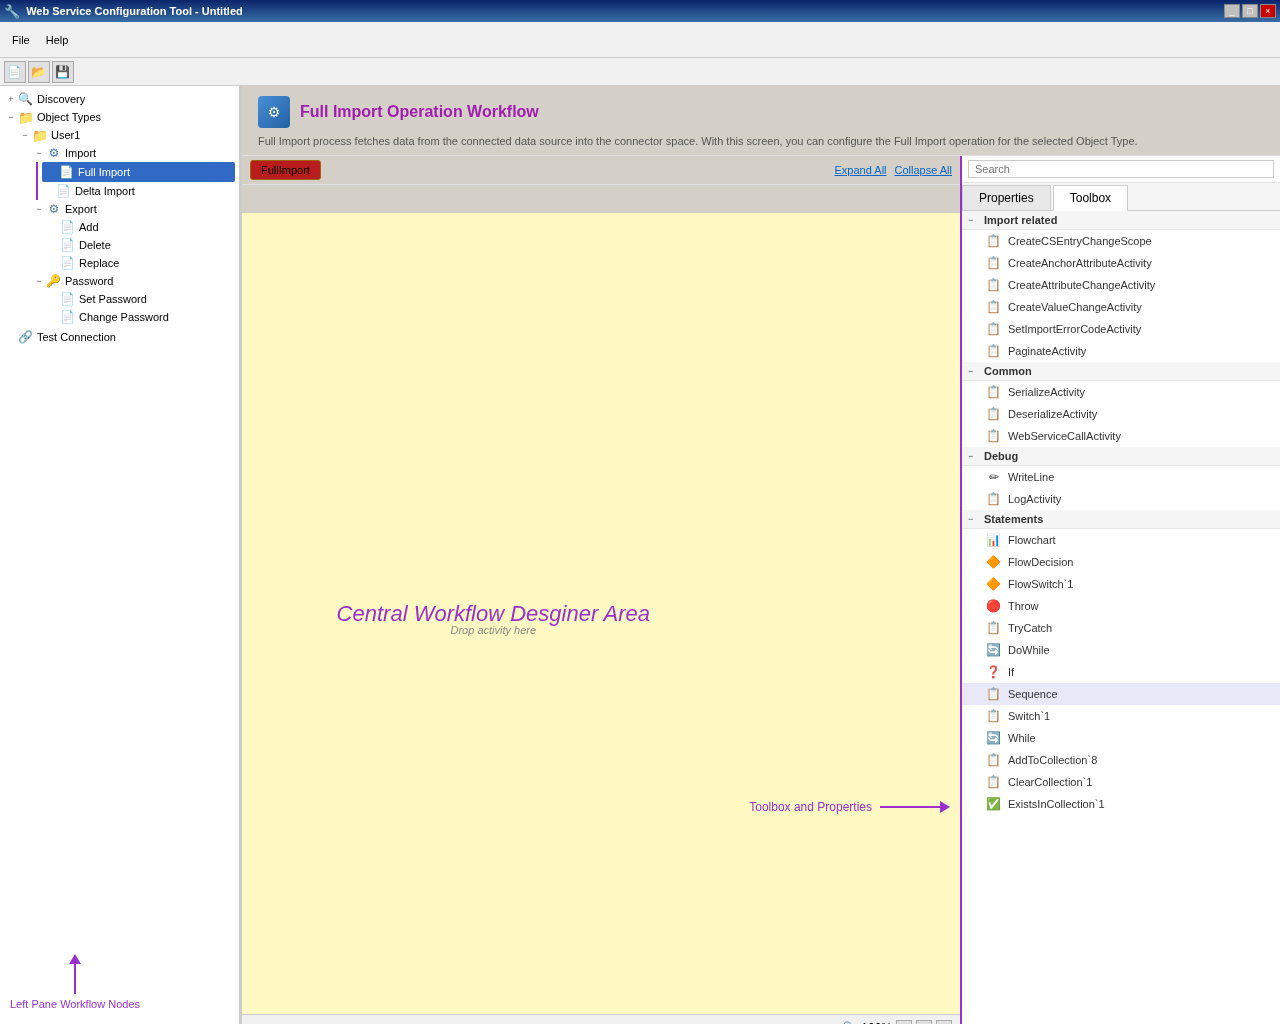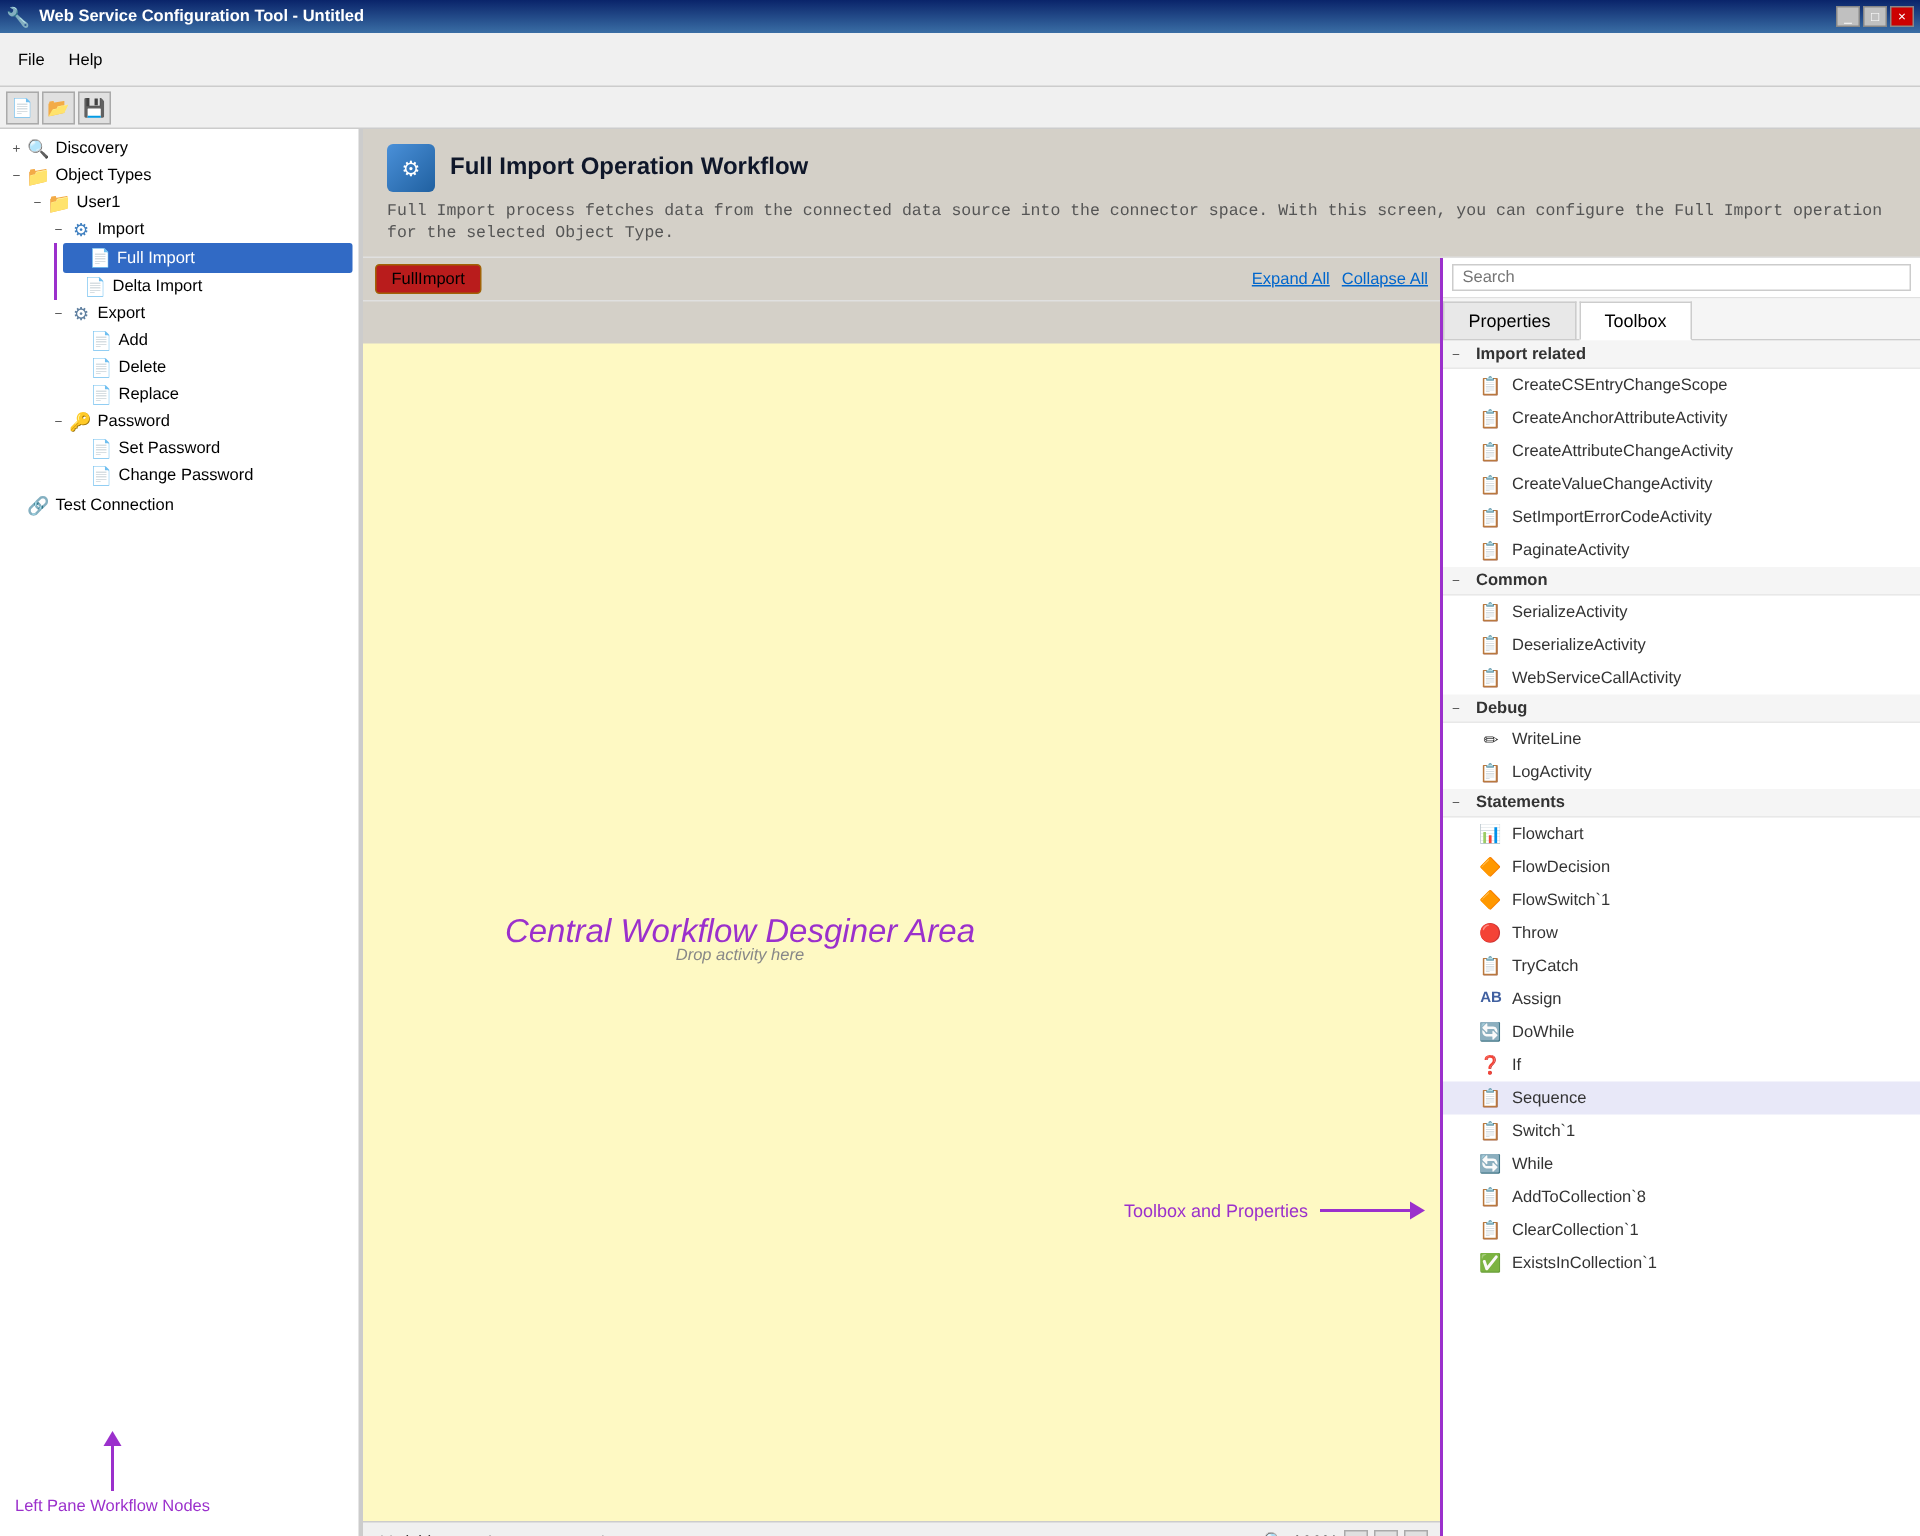--- a/index.html
+++ b/index.html
@@ -98,22 +98,22 @@
       gap: 10px;
       margin-bottom: 6px;
     }
     #page-header .page-icon {
       width: 32px; height: 32px;
       background: linear-gradient(135deg, #4a90d9, #2060a0);
       border-radius: 4px;
       display: flex; align-items: center; justify-content: center;
       color: white; font-size: 14px;
     }
-    #page-header h1 { font-size: 16px; font-weight: bold; color: #0f172a; }
-    #page-header .description { font-size: 11px; color: #555; line-height: 1.4; font-family: Liberation Mono, monospace; }
+    #page-header h1 { font-size: 16px; font-weight: bold; color: #a21caf; }
+    #page-header .description { font-size: 11px; color: #555; line-height: 1.4; }
 
     
     #workflow-toolbar {
       display: flex;
       align-items: center;
       padding: 4px 8px;
       border-bottom: 1px solid #e0e0e0;
       gap: 8px;
     }
     .workflow-tab {
@@ -560,24 +560,20 @@
               </div>
               <div class="toolbox-item">
                 <span class="toolbox-item-icon" style="color:#c00000;">🔴</span>
                 <span class="toolbox-item-label">Throw</span>
               </div>
               <div class="toolbox-item">
                 <span class="toolbox-item-icon" style="color:#4080c0;">📋</span>
                 <span class="toolbox-item-label">TryCatch</span>
               </div>
               <div class="toolbox-item">
-                <span class="toolbox-item-icon" style="color:#4060a0;font-weight:bold;font-size:10px;">AB</span>
-                <span class="toolbox-item-label">Assign</span>
-              </div>
-              <div class="toolbox-item">
                 <span class="toolbox-item-icon" style="color:#4080c0;">🔄</span>
                 <span class="toolbox-item-label">DoWhile</span>
               </div>
               <div class="toolbox-item">
                 <span class="toolbox-item-icon" style="color:#4080c0;">❓</span>
                 <span class="toolbox-item-label">If</span>
               </div>
               <div class="toolbox-item" style="background:#e8e8f8;">
                 <span class="toolbox-item-icon" style="color:#4080c0;">📋</span>
                 <span class="toolbox-item-label">Sequence</span>

